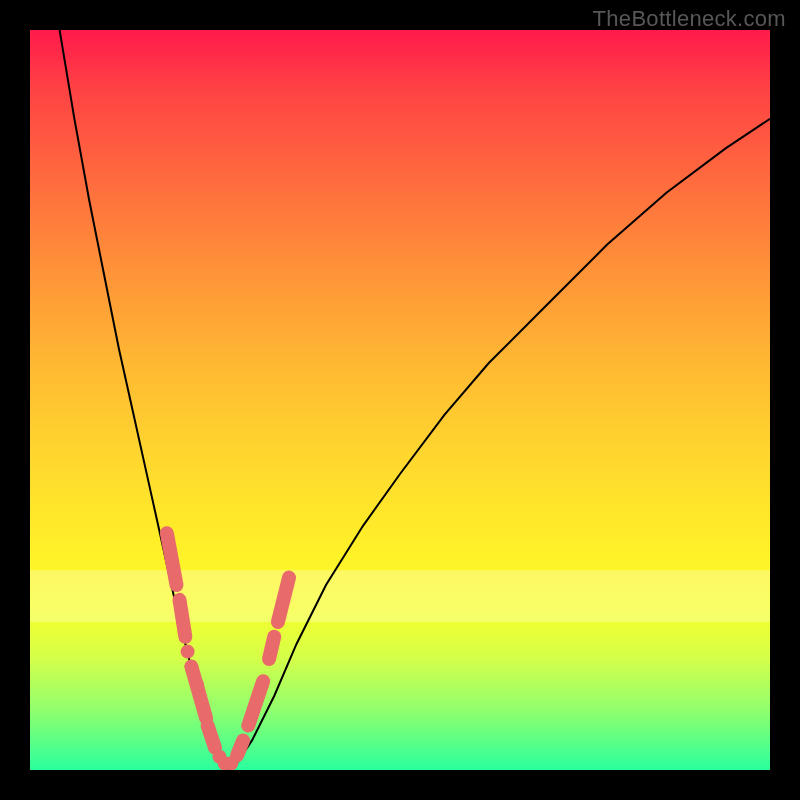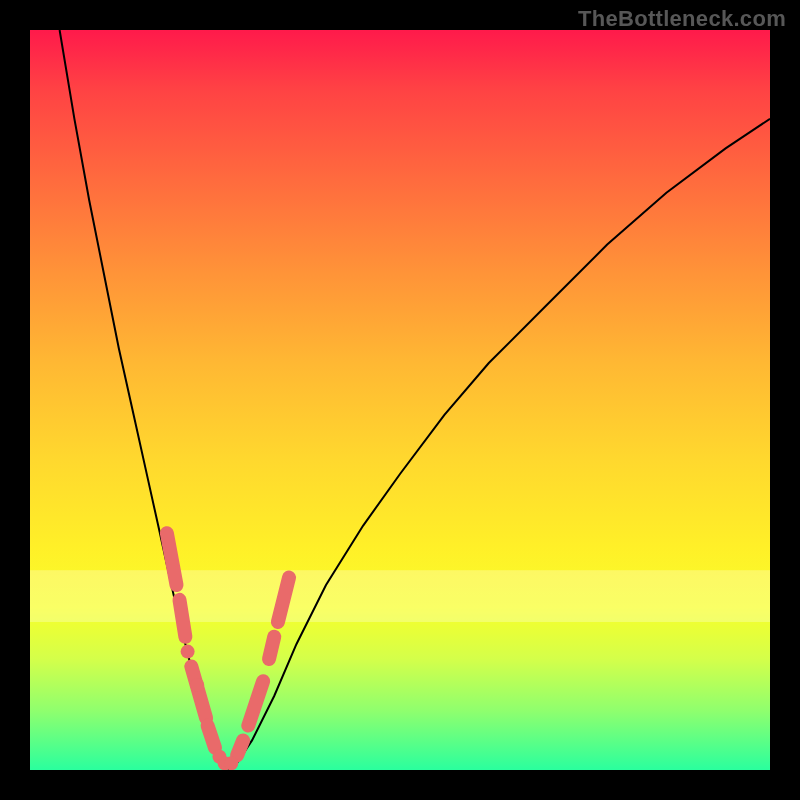--- a/index.html
+++ b/index.html
@@ -31,21 +31,21 @@
       #8fff6e 92%,
       #2aff9e 100%
     );
   }
   .watermark {
     position: absolute;
     top: 6px;
     right: 14px;
     color: #575757;
     font-size: 22px;
-    font-weight: 700;
+    font-weight: 400;
     letter-spacing: 0.3px;
     user-select: none;
   }
   svg.plot {
     position: absolute;
     left: 0;
     top: 0;
     width: 740px;
     height: 740px;
   }

